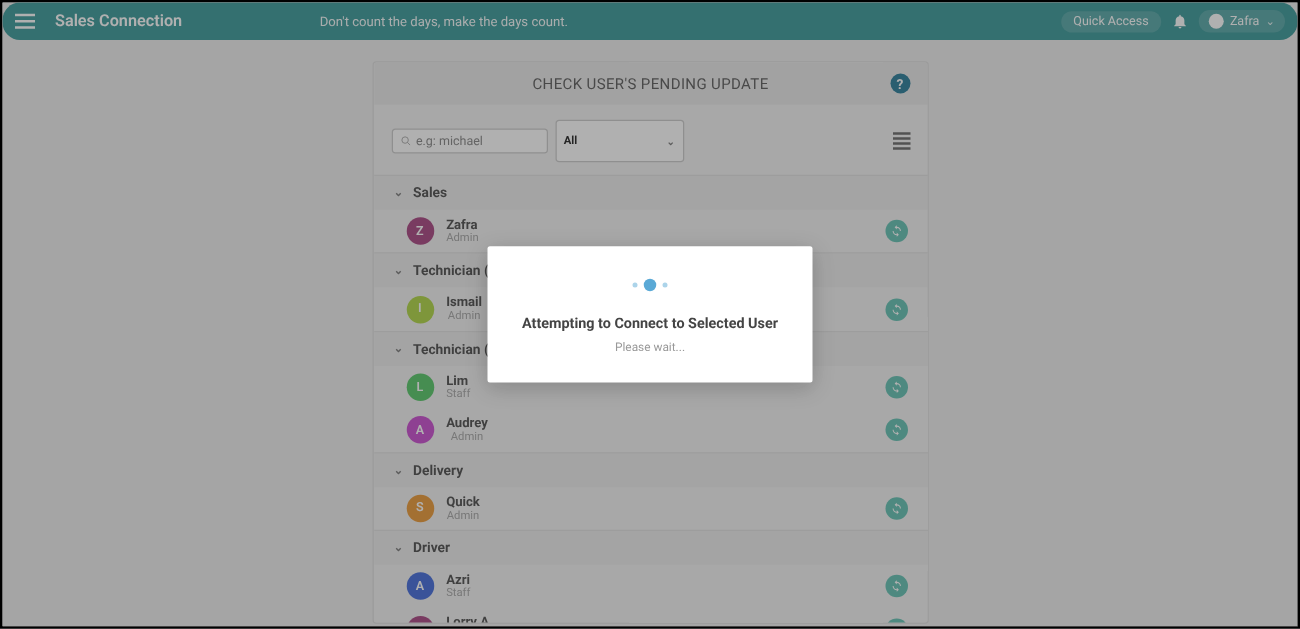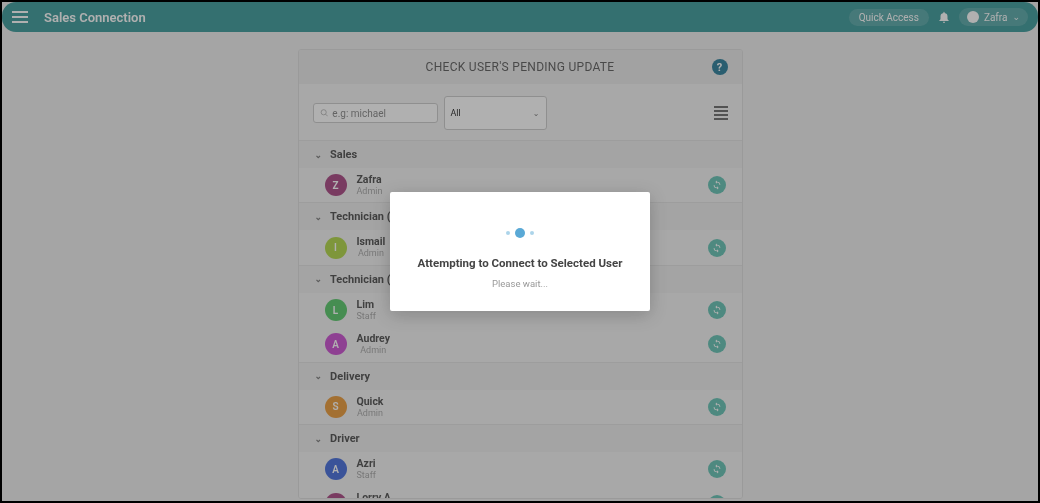--- a/index.html
+++ b/index.html
@@ -19,52 +19,53 @@
     
     .main-panel { width: 445px; margin: 17px auto 0; background: #f0f0f0; border: 1px solid #d8d8d8; border-radius: 3px; overflow-y: auto; height: 450px; }
     .panel-header { background: #e6e6e6; padding: 10px 14px; display: flex; align-items: center; justify-content: center; position: relative; }
     .panel-title { font-size: 12px; font-weight: 400; color: #444; letter-spacing: .3px; }
     .help-icon { position: absolute; right: 14px; width: 16px; height: 16px; background: #0b6a8a; color: #fff; border-radius: 50%; display: flex; align-items: center; justify-content: center; font-size: 11px; font-weight: 700; cursor: pointer; }
     
     .toolbar { display: flex; align-items: center; padding: 12px 14px 10px; gap: 6px; }
     .search-wrap { display: flex; align-items: center; border: 1px solid #c4c4c4; border-radius: 3px; background: #fff; padding: 2px 6px; width: 125px; height: 20px; }
     .search-wrap svg { width: 10px; height: 10px; opacity: .6; }
     .search-input { border: none; outline: none; font-size: 10px; width: 100%; margin-left: 4px; color: #555; background: transparent; }
-    .select-wrap { width: 103px; height: 20px; border: 1px solid #c4c4c4; border-radius: 3px; background: #fff; font-size: 9px; display: flex; align-items: center; padding: 16px 6px; justify-content: space-between; cursor: pointer; }
+    .select-wrap { width: 103px; height: 20px; border: 1px solid #c4c4c4; border-radius: 3px; background: #fff; font-size: 9px; display: flex; align-items: center; padding: 16px 6px; justify-content: space-between; cursor: pointer; font-weight: bold; }
     .bars-icon { margin-left: auto; width: 14px; display: flex; flex-direction: column; gap: 2px; cursor: pointer; }
     .bars-icon span { height: 2px; background: #555; }
     .group-head { display: flex; align-items: center; padding: 7px 16px; font-size: 11px; font-weight: 700; color: #333; cursor: pointer; background: #eaeaea; border-top: 1px solid #ddd; }
     .group-head .chev-d { margin-right: 8px; font-size: 9px; color: #666; }
     
     .user-row { display: flex; align-items: center; padding: 6px 16px 6px 26px; gap: 10px; }
     .avatar { width: 22px; height: 22px; border-radius: 50%; color: #fff; display: flex; align-items: center; justify-content: center; font-size: 10px; font-weight: 600; flex-shrink: 0; }
     .user-info { display: flex; flex-direction: column; line-height: 1.15; }
     .user-name { font-size: 10.5px; font-weight: 700; color: #333; }
     .user-role { font-size: 9px; color: #999; text-align: center; }
     .sync-btn { margin-left: auto; width: 18px; height: 18px; background: #4db9a8; border-radius: 50%; display: flex; align-items: center; justify-content: center; cursor: pointer; }
     .sync-btn svg { width: 10px; height: 10px; fill: #fff; }
     
     .overlay { position: absolute; inset: 0; background: rgba(80,80,80,0.45); display: flex; align-items: center; justify-content: center; }
-    .modal { background: #fff; width: 260px; padding: 36px 18px 22px; text-align: center; border-radius: 2px; box-shadow: 0 4px 18px rgba(0,0,0,.2); }
+    .modal { background: #fff; width: 260px; padding: 26px 18px 22px; text-align: center; border-radius: 2px; box-shadow: 0 4px 18px rgba(0,0,0,.2); }
     .spinner { display: flex; align-items: center; justify-content: center; gap: 5px; margin-bottom: 18px; }
     .spinner .d { width: 4px; height: 4px; background: #5aa9d6; border-radius: 50%; opacity: .5; }
     .spinner .d.big { width: 10px; height: 10px; opacity: 1; }
     .modal-title { font-size: 11.5px; font-weight: 700; color: #444; margin-bottom: 8px; }
     .modal-sub { font-size: 9.5px; color: #999; text-align: center; }
   </style>
 </head>
 <body>
 
 <div class="topbar">
   <div class="menu-btn">
       <span></span>
       <span></span>
       <span></span>
     </div>
   <div class="brand">Sales Connection</div>
+  <div class="tagline">Don't count the days, make the days count.</div>
   <div class="topbar-right">
     <div class="quick-access">Quick Access</div>
     <svg class="bell-icon" viewBox="0 0 24 24" fill="#fff">
         <path d="M12 22a2 2 0 0 0 2-2h-4a2 2 0 0 0 2 2zm6-6V11a6 6 0 0 0-5-5.91V4a1 1 0 0 0-2 0v1.09A6 6 0 0 0 6 11v5l-2 2v1h16v-1z"></path>
       </svg>
     <div class="user-chip">
       <span class="avatar-sm"></span>
       <span>Zafra</span>
       <span class="chev">⌄</span>
     </div>

